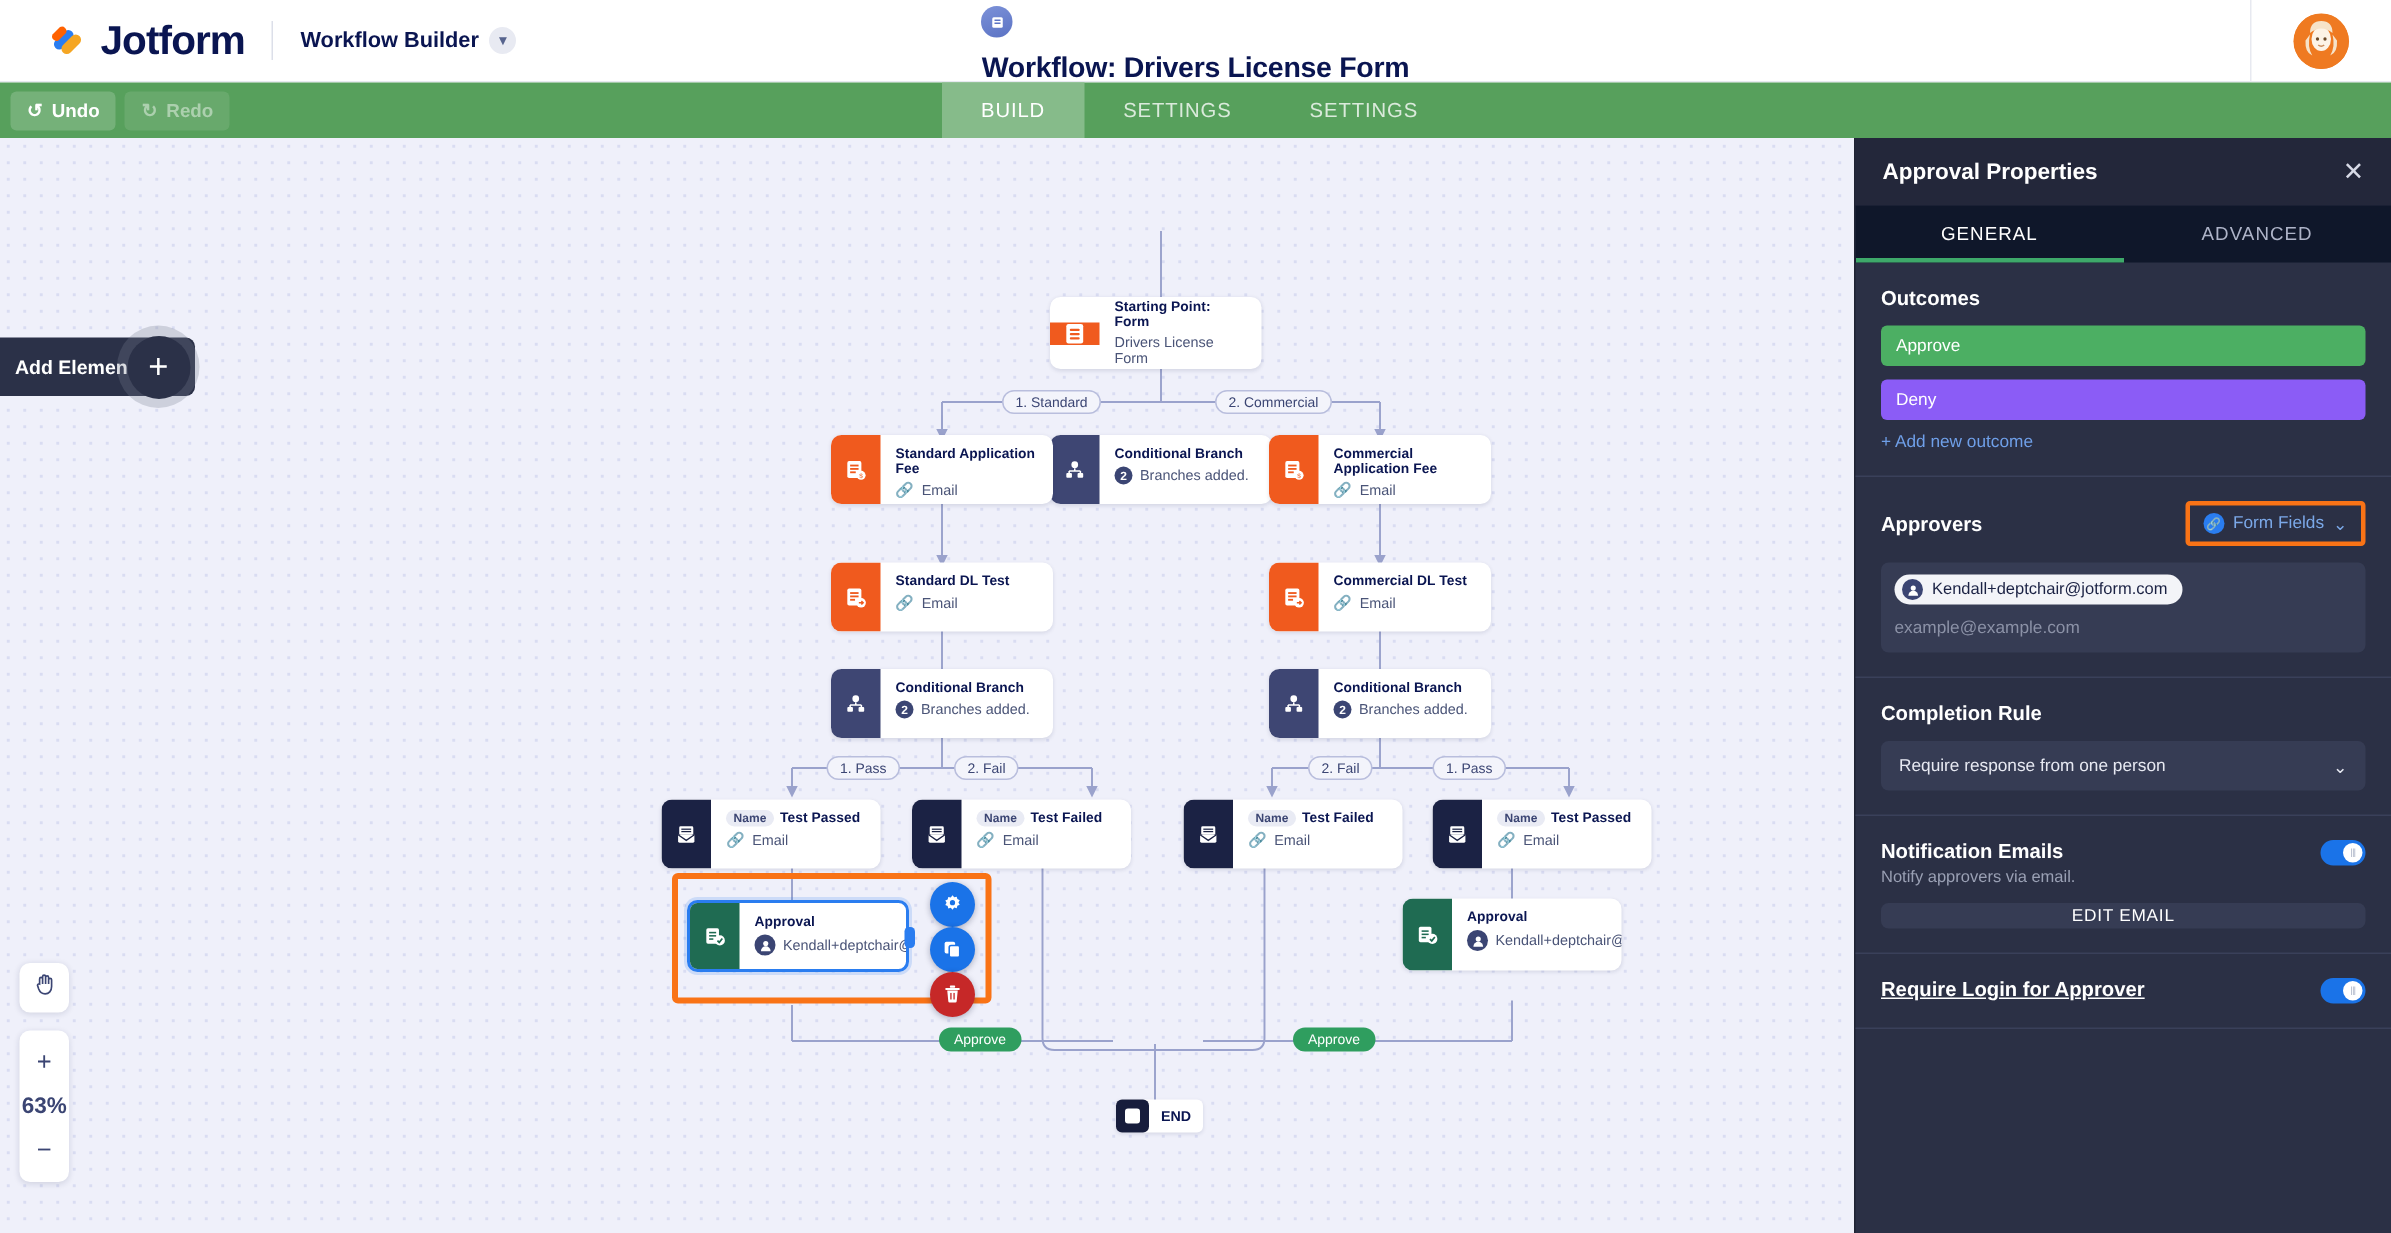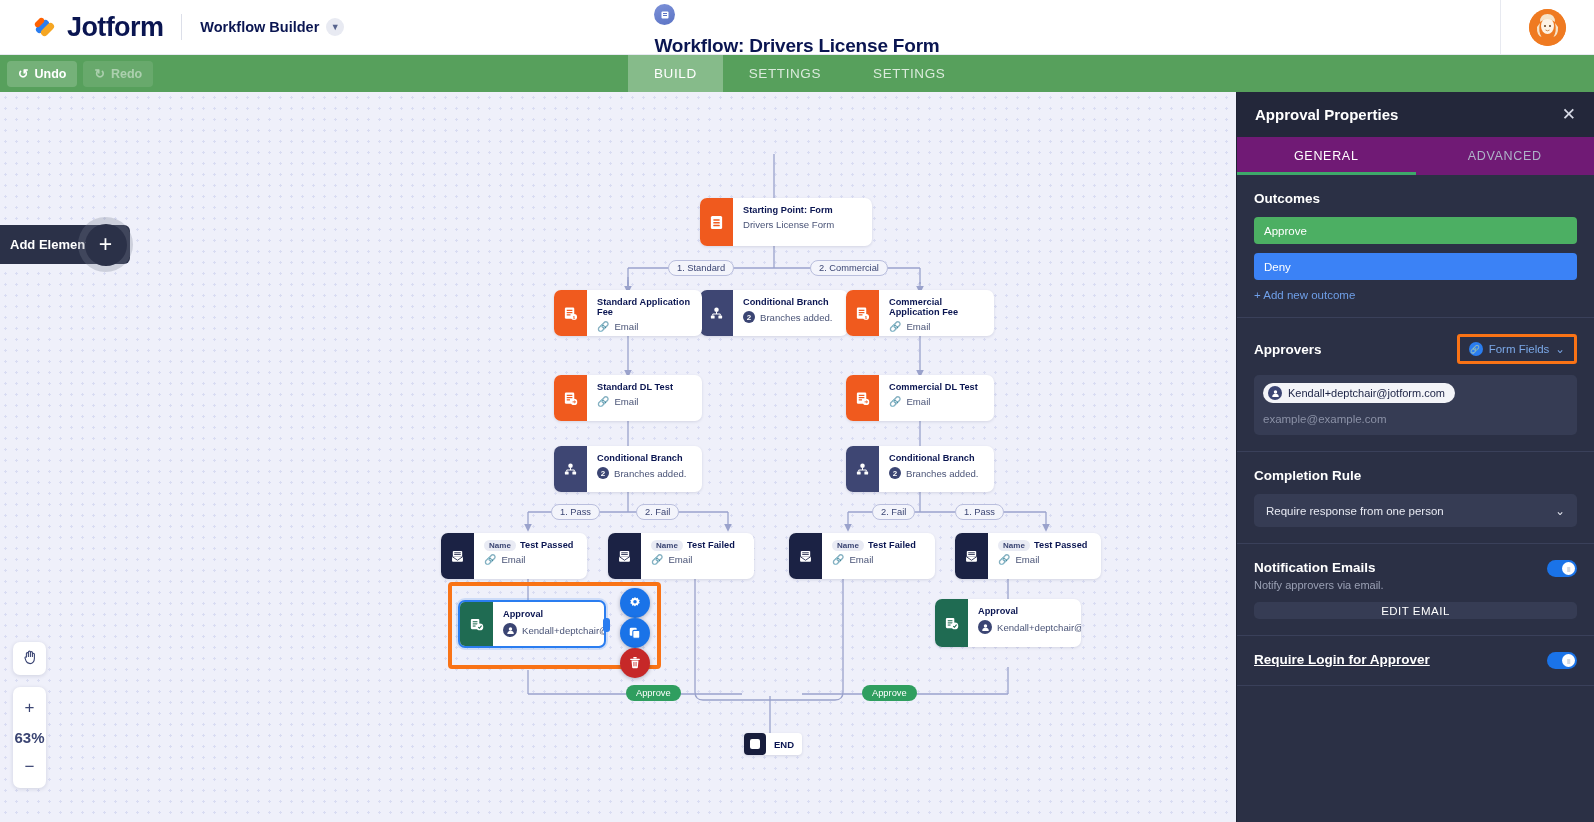--- a/index.html
+++ b/index.html
@@ -203,21 +203,21 @@
     background: #2b3045; z-index: 10;
     border-left: 1px solid #1f2333;
     display: flex; flex-direction: column;
   }
   .panel-head {
     height: 45px; display: flex; align-items: center; justify-content: space-between;
     padding: 0 18px; background: #23273a;
   }
   .panel-title { font-size: 15px; font-weight: bold; color: #ffffff; }
   .panel-close { color: #d7dae6; font-size: 17px; }
-  .panel-tabs { display: flex; height: 38px; background: #701a75; justify-content: flex-end; }
+  .panel-tabs { display: flex; height: 38px; background: #0f172a; justify-content: flex-end; }
   .p-tab {
     flex: 1; display: flex; align-items: center; justify-content: center;
     font-size: 12.5px; letter-spacing: 0.7px; color: #aeb4c8;
   }
   .p-tab.active { color: #ffffff; box-shadow: inset 0 -3px 0 #3ea96a; }
   .panel-section { padding: 16px 17px 16px 17px; border-bottom: 1px solid #3a405a; }
   .sec-title { font-size: 13.5px; font-weight: bold; color: #ffffff; margin-bottom: 11px; }
   .outcome {
     height: 27px; border-radius: 4px; display: flex; align-items: center;
     padding: 0 10px; font-size: 11.5px; color: #ffffff; margin-bottom: 9px;
@@ -391,21 +391,21 @@
       </g>
     </svg>
 
     <div class="add-element">
       <span>Add Element</span>
     </div>
     <div class="add-circle-outer">
       <div class="add-circle">+</div>
     </div>
 
-    <div class="node" style="left:700px;top:106px;width:172px;height:48px;">
+    <div class="node" style="left:700px;top:106px;width:141px;height:48px;align-items:center;">
       <div class="node-icon ic-orange">
         <svg width="15" height="15" viewBox="0 0 16 16">
             <rect x="2" y="1" width="12" height="14" rx="1.6" fill="#fff"></rect>
             <rect x="4.5" y="4.5" width="7" height="1.6" rx=".7" fill="#f05a1e"></rect>
             <rect x="4.5" y="7.5" width="7" height="1.6" rx=".7" fill="#f05a1e"></rect>
             <rect x="4.5" y="10.5" width="7" height="1.6" rx=".7" fill="#f05a1e"></rect>
           </svg>
       </div>
       <div class="node-body">
         <div class="node-title">Starting Point: Form</div>
@@ -740,21 +740,21 @@
     <div class="panel-tabs">
       <div class="p-tab active">GENERAL</div>
       <div class="p-tab">ADVANCED</div>
     </div>
 
     <div class="panel-section">
       <div class="sec-title">Outcomes</div>
       <div class="outcome" style="background:#4caf63;">
         <span>Approve</span>
       </div>
-      <div class="outcome" style="background:#3b82f6;">
+      <div class="outcome" style="background:#8b5cf6;">
         <span>Deny</span>
       </div>
       <div class="add-outcome">+ Add new outcome</div>
     </div>
 
     <div class="panel-section">
       <div class="approvers-head">
         <span class="sec-title" style="margin:0;">Approvers</span>
         <span class="ff-outline">
           <span class="ff-btn">

